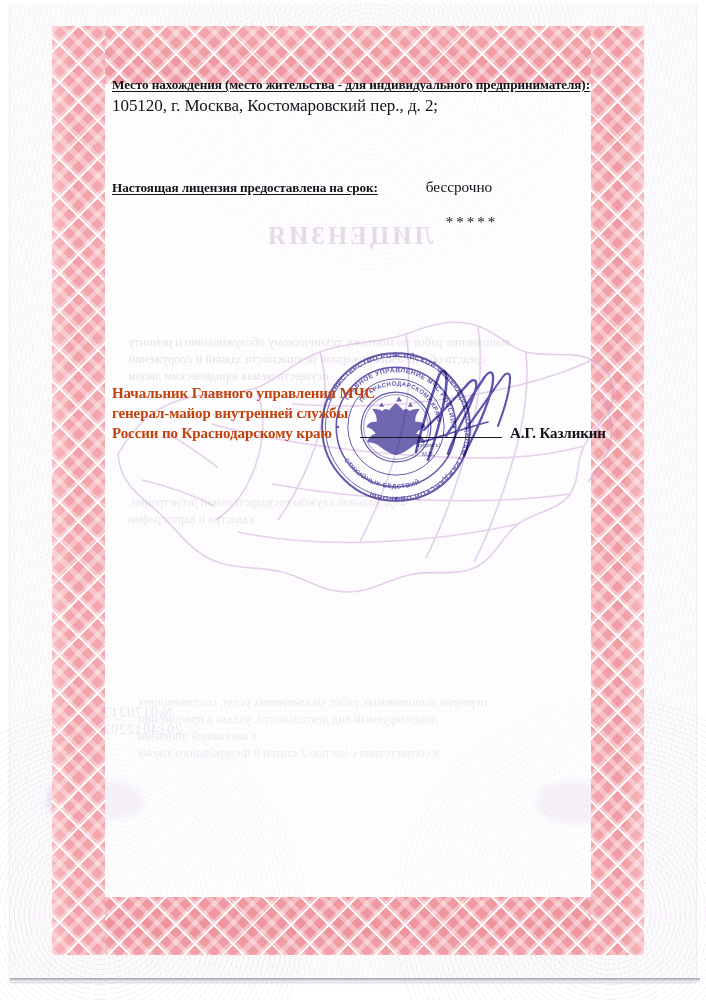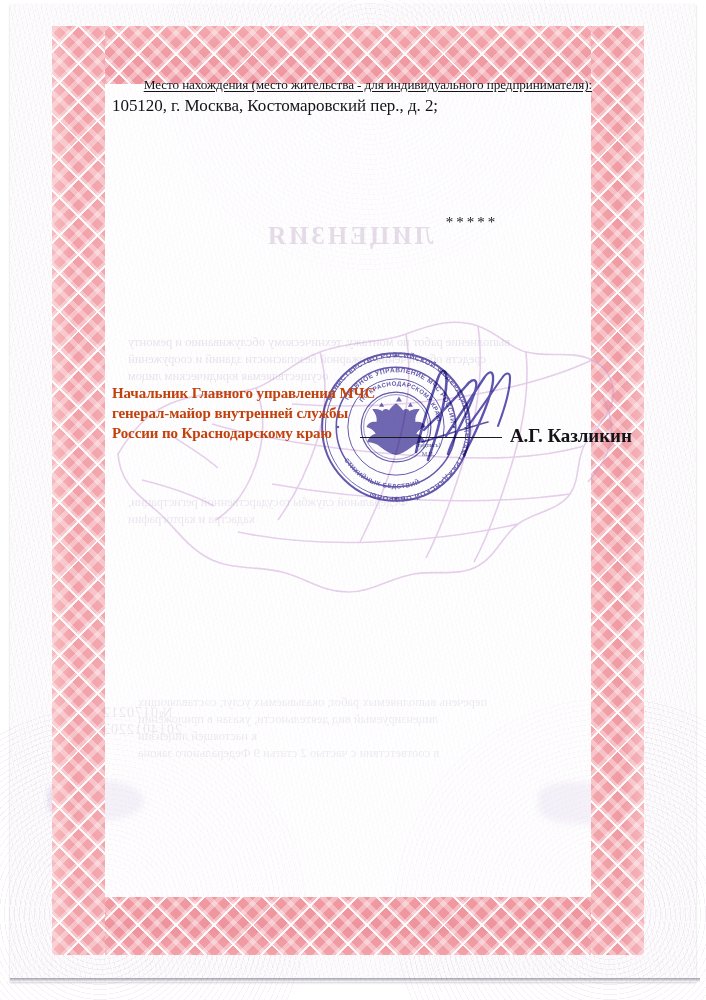--- a/index.html
+++ b/index.html
@@ -144,27 +144,26 @@
   
   .doc-text {
     position: absolute;
     left: 102px;
     top: 72px;
     width: 480px;
     color: #121218;
   }
   .blk { margin-bottom: 20px; }
   .lbl {
-    font-weight: normal;
+    font-weight: bold;
     font-size: 13.2px;
     text-decoration: underline;
     text-underline-offset: 2px;
     line-height: 18px;
     letter-spacing: -0.1px;
-    text-align: right;
   }
   .val {
     font-size: 17px;
     line-height: 20px;
     margin-top: 2px;
     letter-spacing: -0.05px;
   }
   .asterisks {
     position: absolute;
     left: 240px;
@@ -218,21 +217,21 @@
     top: 54px;
     width: 142px;
     height: 0;
     border-bottom: 1.4px solid #1a1a22;
   }
   .sig-name {
     position: absolute;
     left: 398px;
     top: 42px;
     font-weight: bold;
-    font-size: 19px;
+    font-size: 15px;
     letter-spacing: -0.1px;
     color: #121218;
     white-space: nowrap;
   }
   .sig-caption {
     position: absolute;
     left: 288px;
     top: 58px;
     font-size: 6px;
     color: #3b3b7a;
@@ -350,20 +349,26 @@
       <div class="blk">
         <div class="lbl">Место нахождения (место жительства - для индивидуального предпринимателя):</div>
         <div class="val">105120, г. Москва, Костомаровский пер., д. 2;</div>
       </div>
 
       <div class="blk" style="margin-top:32px;">
       </div>
 
       <div class="asterisks">*****</div>
 
+      <div class="blk" style="margin-top:62px;">
+        <div class="row-term">
+          <span class="lbl">Настоящая лицензия предоставлена на срок:</span>
+          <span class="term-value">бессрочно</span>
+        </div>
+      </div>
 
 
     </div>
 
     <div class="seal">
       <svg viewBox="0 0 200 200" xmlns="http://www.w3.org/2000/svg">
         <defs>
           <path id="ringOuter" d="M100,100 m-84,0 a84,84 0 1,1 168,0 a84,84 0 1,1 -168,0"></path>
           <path id="ringMid" d="M100,100 m-66,0 a66,66 0 1,1 132,0 a66,66 0 1,1 -132,0"></path>
           <path id="ringInner" d="M100,100 m-50,0 a50,50 0 1,1 100,0 a50,50 0 1,1 -100,0"></path>

